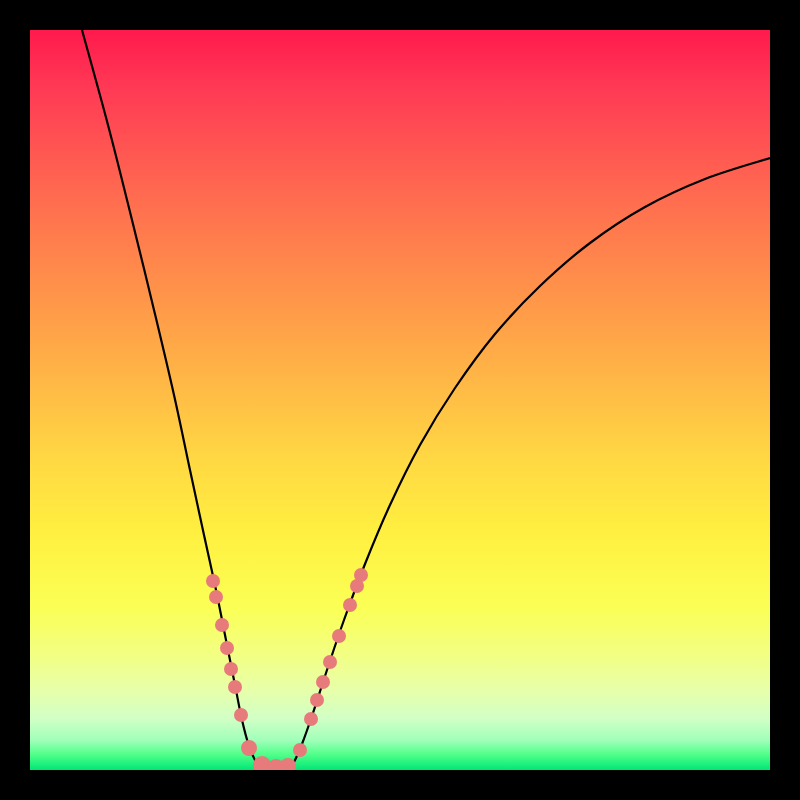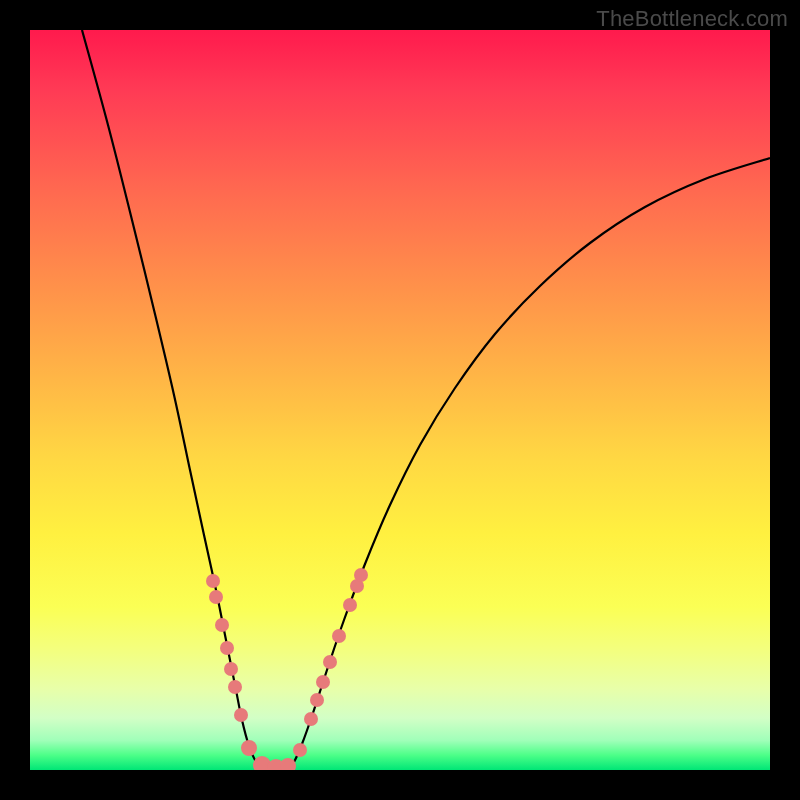--- a/index.html
+++ b/index.html
@@ -97,14 +97,13 @@
           <circle cx="287" cy="670" r="7" class="dot"></circle>
           <circle cx="293" cy="652" r="7" class="dot"></circle>
           <circle cx="300" cy="632" r="7" class="dot"></circle>
           <circle cx="309" cy="606" r="7" class="dot"></circle>
           <circle cx="320" cy="575" r="7" class="dot"></circle>
           <circle cx="327" cy="556" r="7" class="dot"></circle>
           <circle cx="331" cy="545" r="7" class="dot"></circle>
         </g>
     </svg>
   </div>
-  <div class="watermark">TheBottleneck.com</div>
 </div>
 
 </body></html>

